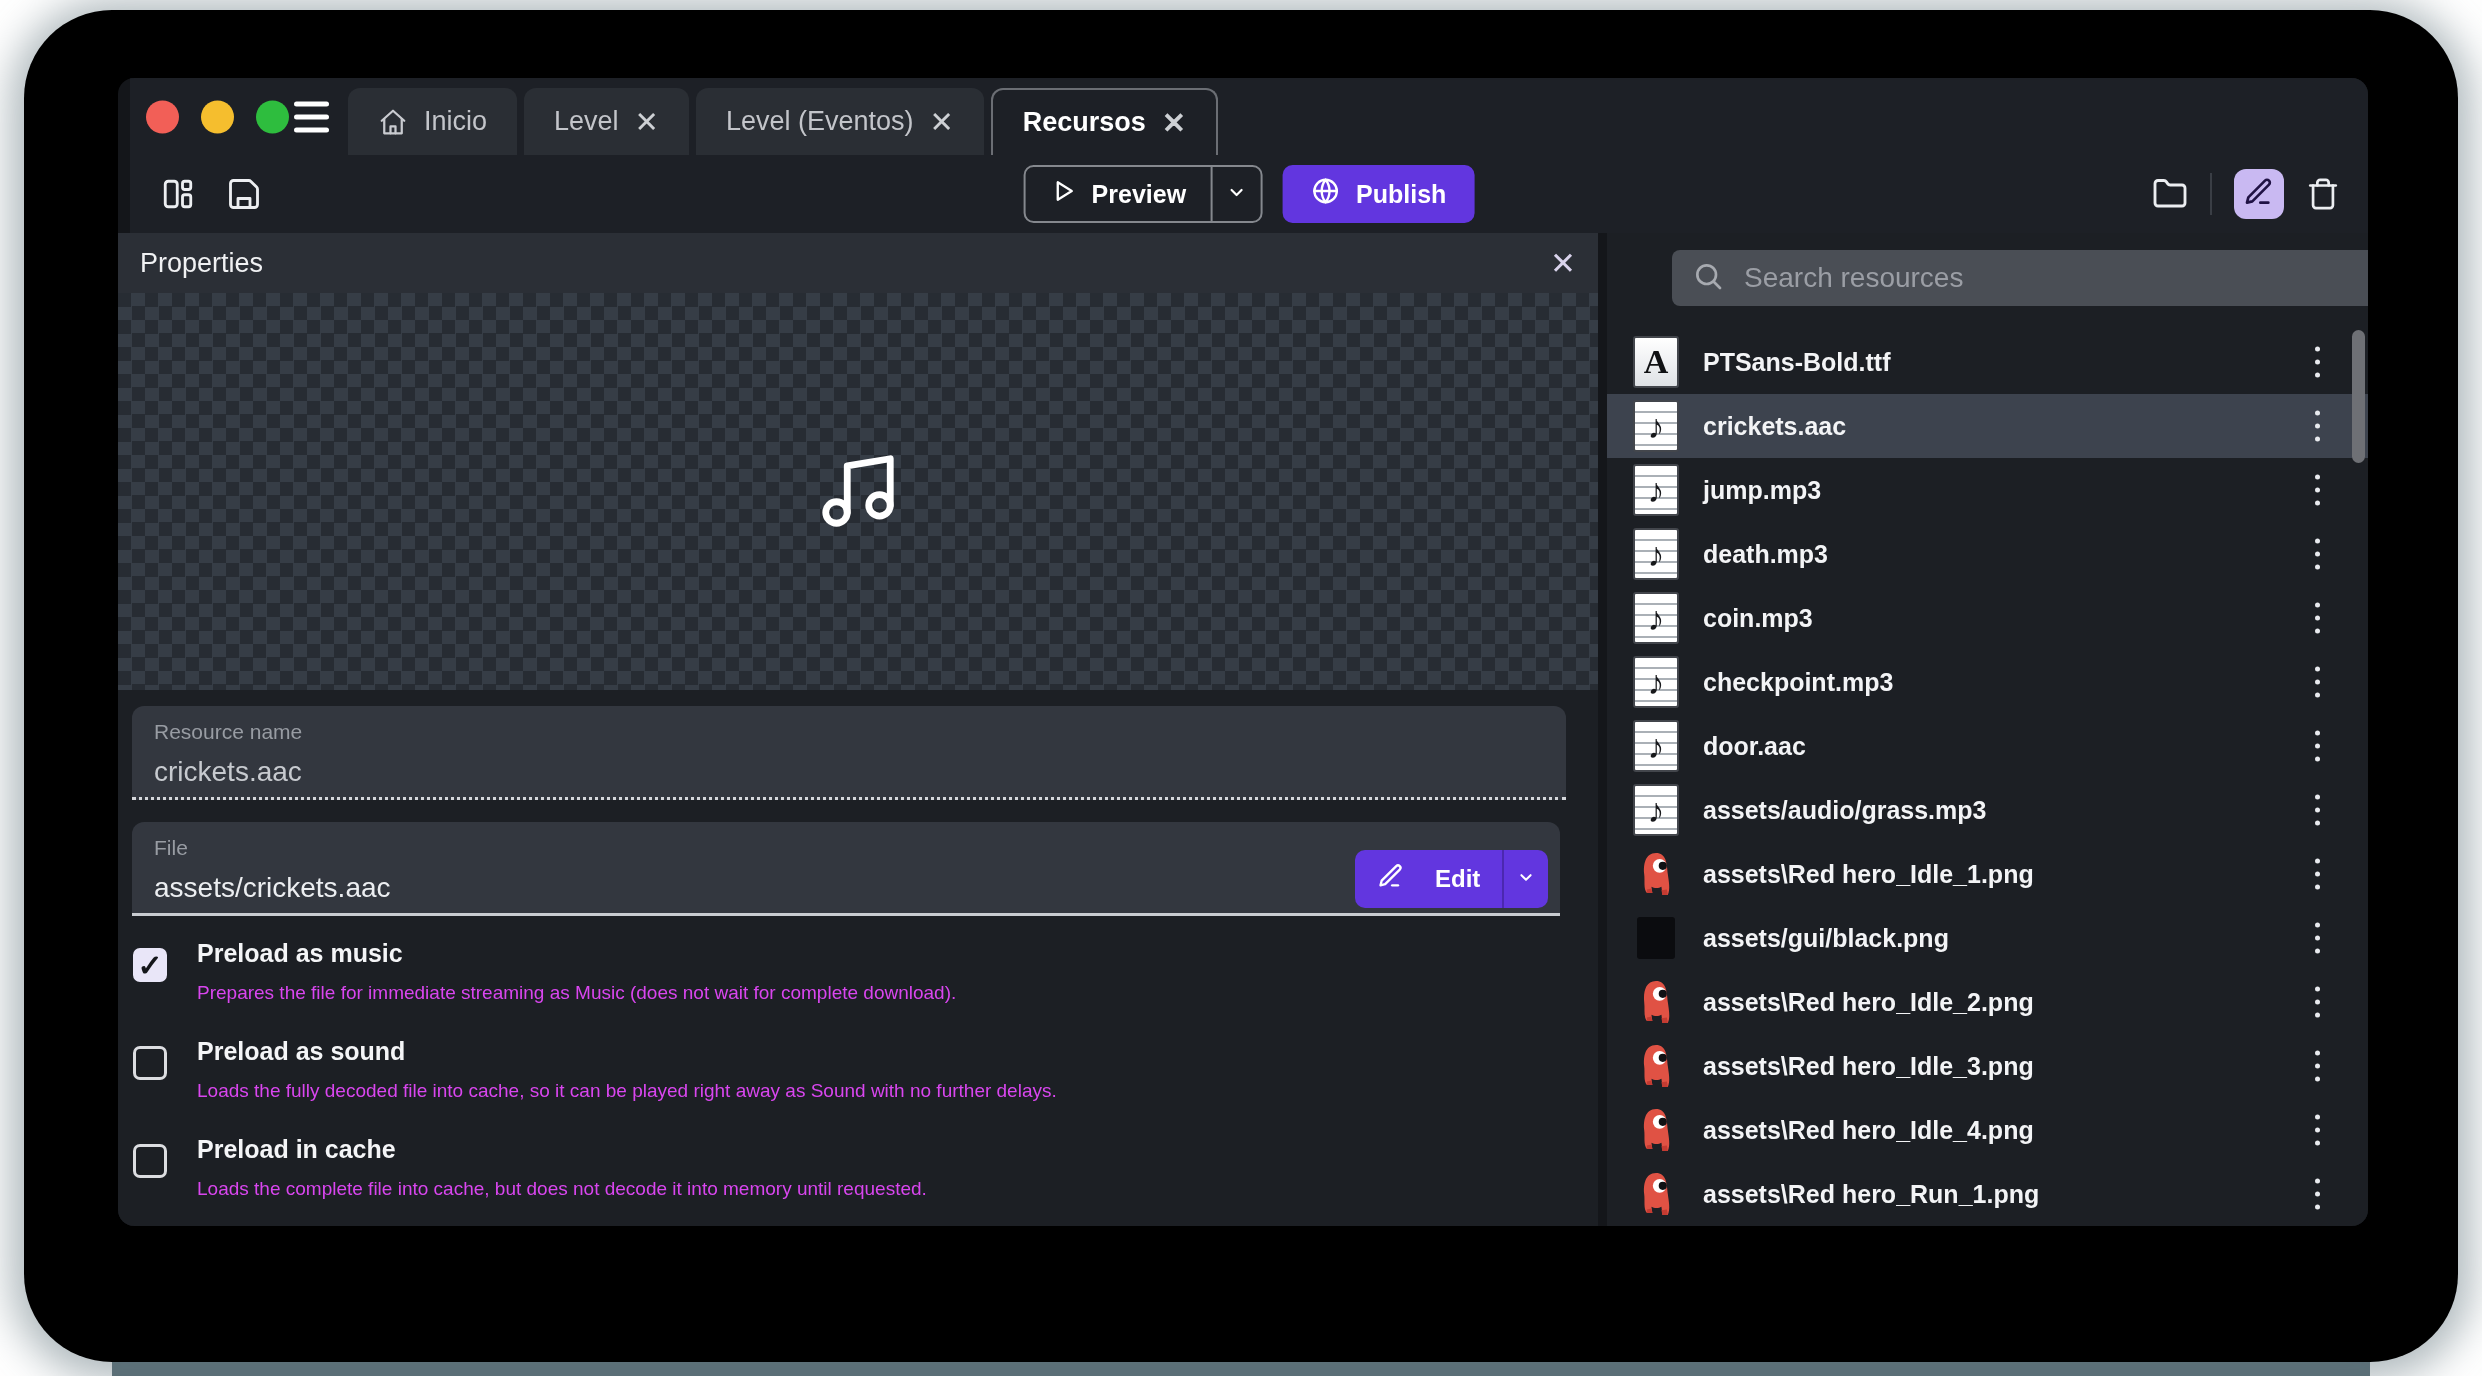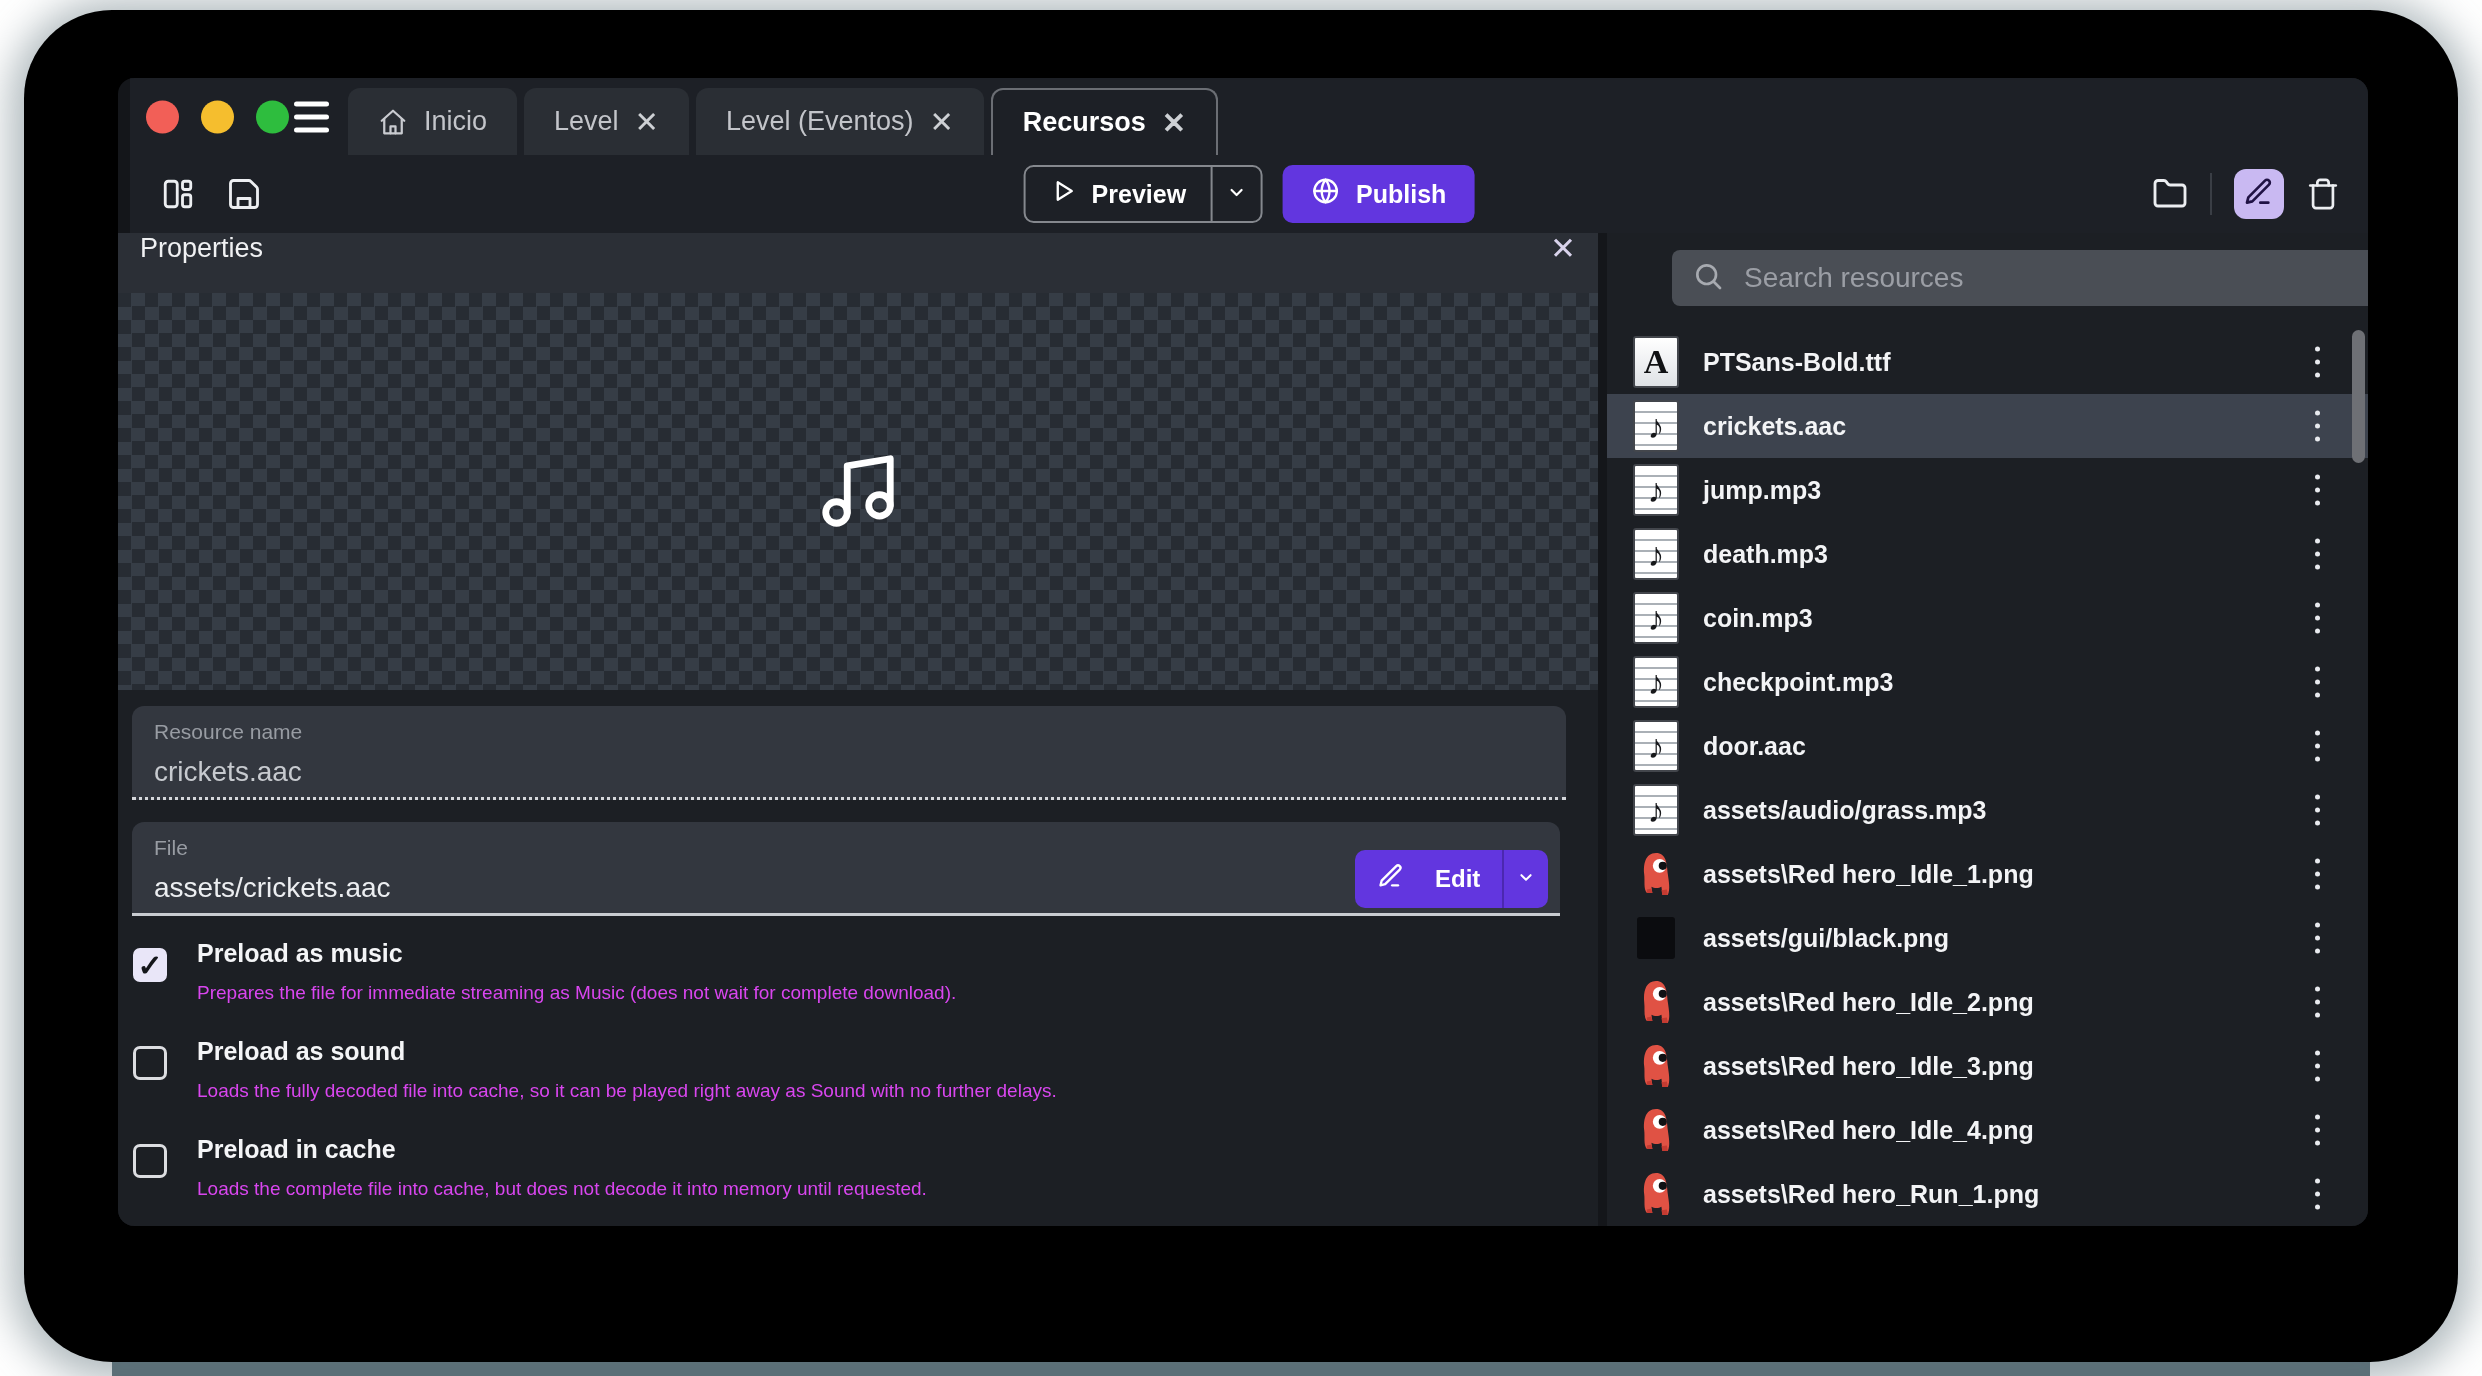--- a/index.html
+++ b/index.html
@@ -51,21 +51,21 @@
   .publish-btn { display:flex; align-items:center; gap:16px; height:58px; padding:0 28px; border-radius:10px; color:#fff; font-size:25px; font-weight:bold; cursor:pointer; }
   .tool-right { position:absolute; right:28px; top:50%; transform:translateY(-50%); display:flex; align-items:center; gap:22px; }
   .vdivider { width:2px; height:42px; background:#3a3e45; }
   .edit-active-btn { width:50px; height:50px; border-radius:12px; display:flex; align-items:center; justify-content:center; cursor:pointer; }
 
   
   .content { position:absolute; top:155px; left:0; right:0; bottom:0; background:#14161a; }
 
   
   .left-panel { position:absolute; left:0; top:0; width:1480px; bottom:0; background:#1c1f24; border-radius:0 0 0 16px; overflow:hidden; }
-  .panel-header { height:60px; background:#2b2f36; display:flex; padding:0 22px; }
+  .panel-header { height:60px; background:#2b2f36; display:flex; align-items:center; padding:0 22px; }
   .panel-title { font-size:27px; color:#f0f1f3; }
   .panel-close { margin-left:auto; font-size:31px; color:#d9d3ec; cursor:pointer; line-height:1; }
   .checker {
     height:397px; position:relative;
     background:conic-gradient(#363d46 90deg,#272c33 90deg 180deg,#363d46 180deg 270deg,#272c33 270deg);
     background-size:27px 27px;
   }
   .big-music { position:absolute; left:50%; top:155px; transform:translateX(-50%); }
 
   .fields { padding:16px 32px 0 14px; }

